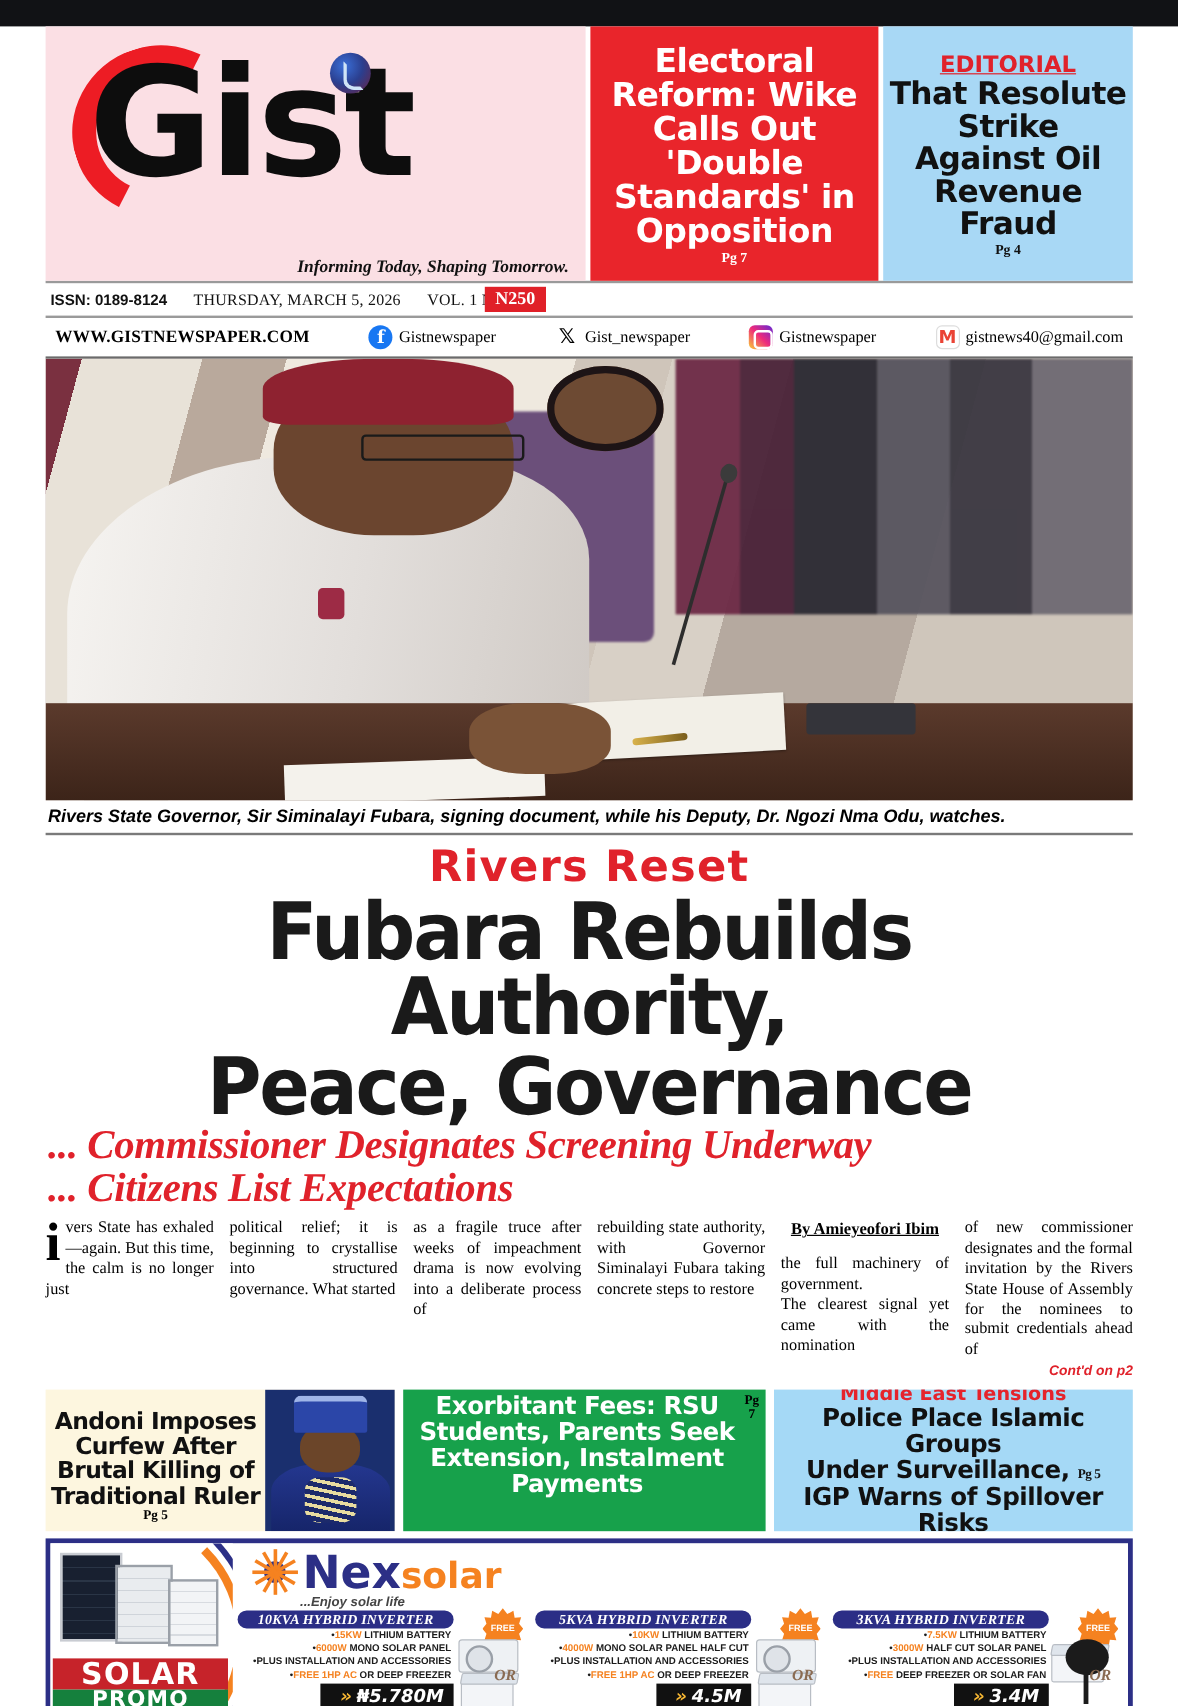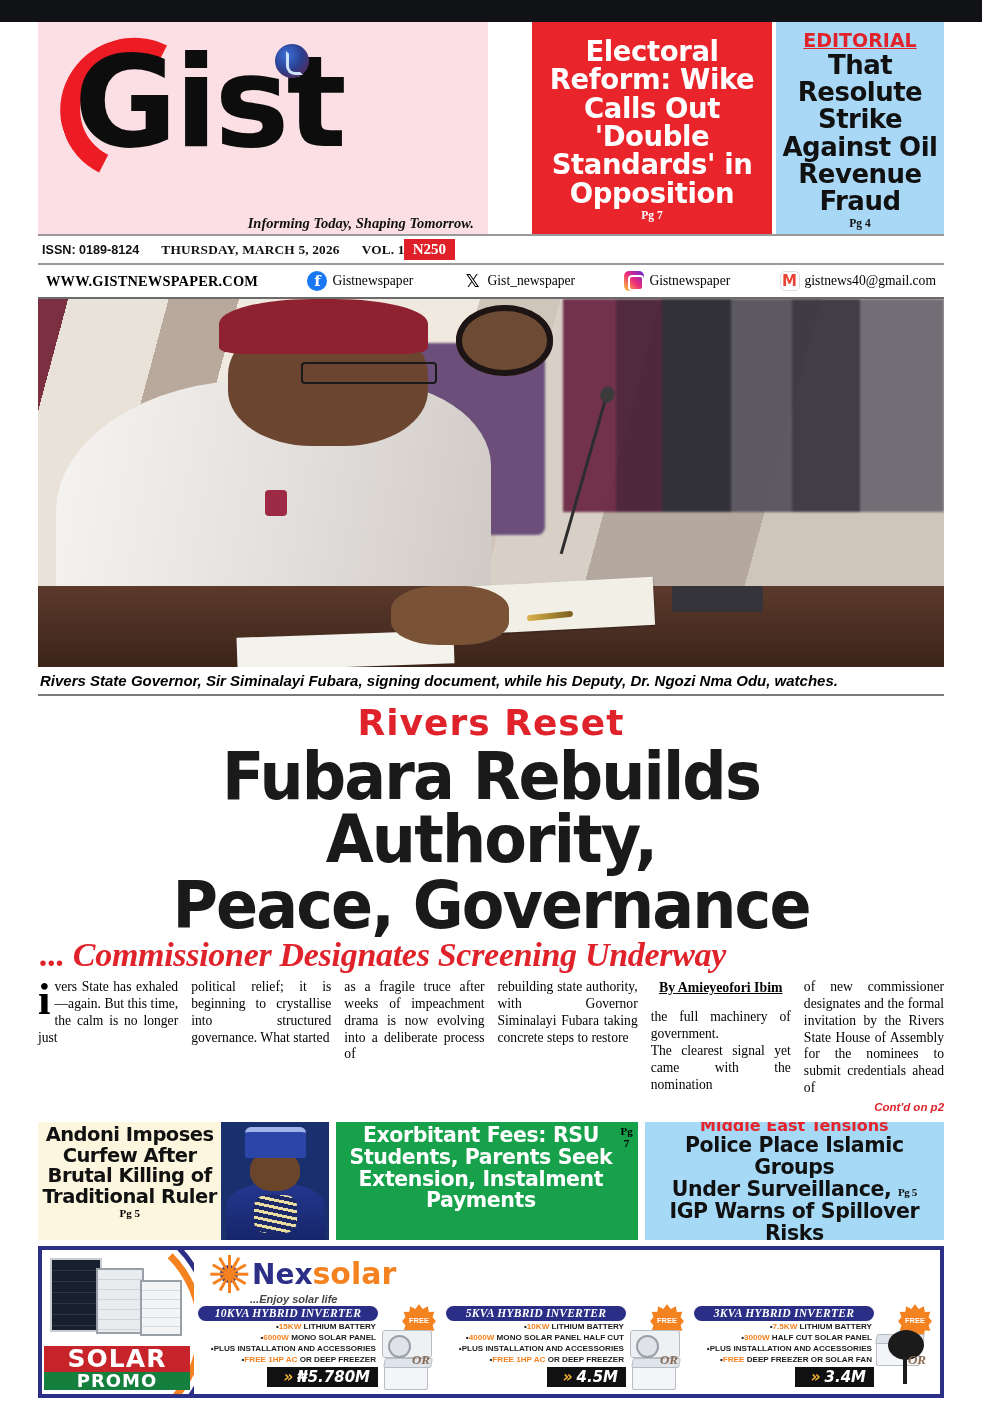--- a/index.html
+++ b/index.html
@@ -31,21 +31,21 @@
     content:""; position:absolute; left:11px; top:7px; width:11px; height:18px;
     border:3px solid #cfe4f7; border-top-color:transparent; border-right-color:transparent;
     border-radius: 0 0 0 9px;
   }
   .tagline {
     position: absolute; right: 14px; bottom: 2px; font-style: italic; font-weight: bold;
     font-size: 14.5px; color: #111; font-family: "Liberation Serif", serif;
   }
   .mast-red {
     flex: 0 0 240px; background: #e9252b; color: #fff; text-align: center;
-    display: flex; flex-direction: column; justify-content: center; padding: 4px 4px 2px; margin-left: 40px;
+    display: flex; flex-direction: column; justify-content: center; padding: 4px 4px 2px;
   }
   .mast-red .hl {
     font-family: "DejaVu Sans", sans-serif; font-weight: bold; font-size: 27.5px;
     line-height: 1.03; letter-spacing: -0.4px;
   }
   .mast-blue {
     flex: 1 1 auto; background: #a8d8f5; color: #111; text-align: center;
     display: flex; flex-direction: column; justify-content: center; padding: 4px 4px 2px;
   }
   .editorial-kicker {
@@ -62,21 +62,21 @@
   .inforow {
     display: flex; align-items: center; height: 31px; border-top: 2px solid #9a9a9a;
     border-bottom: 2px solid #9a9a9a; font-size: 13.3px; color: #111; gap: 22px; padding-left: 4px;
   }
   .issn { font-family: "Liberation Sans", sans-serif; font-weight: bold; font-size: 12.6px; }
   .price-tag {
     margin-left: auto; margin-right: 0; background: #e02028; color: #fff; font-weight: bold;
     font-size: 15px; padding: 2px 9px; font-family: "Liberation Serif", serif;
     position: relative; left: -489px;
   }
-  .inforow .dateline, .inforow .vol { font-weight: bold; letter-spacing: .2px; }
+  .inforow .dateline, .inforow .vol { font-weight: normal; letter-spacing: .2px; }
 
   
   .social {
     display: flex; align-items: center; height: 34px; gap: 0; justify-content: space-between;
     padding: 0 8px; border-bottom: 2px solid #6b6b6b;
   }
   .social .site { font-weight: bold; font-size: 14.4px; letter-spacing: .2px; }
   .sm { display: flex; align-items: center; gap: 5px; font-size: 13.6px; }
   .ic { width: 20px; height: 20px; border-radius: 5px; display: inline-block; position: relative; flex: 0 0 20px; }
   .ic-fb { background: #1877f2; border-radius: 50%; }
@@ -156,21 +156,21 @@
     float: left; font-size: 45px; line-height: .82; font-weight: bold; padding-right: 4px; padding-top: 2px;
   }
   .byline { font-weight: bold; font-size: 13.8px; text-align: center; text-decoration: underline; margin-bottom: 13px; }
   .contd { color: #e0222b; font-weight: bold; font-style: italic; font-size: 11.5px;
     text-align: right; font-family: "Liberation Sans", sans-serif; margin-top: 3px; }
 
   
   .boxes { display: flex; gap: 7px; margin-top: 8px; height: 118px; }
   .box { flex: 1 1 0; position: relative; overflow: hidden; }
   .box-andoni { background: #fdf6df; display: flex; align-items: stretch; }
-  .box-andoni .txt { flex: 1 1 auto; text-align: center; padding: 3px 2px 0; }
+  .box-andoni .txt { flex: 1 1 auto; text-align: center; padding: 17px 2px 0; }
   .box-andoni .hl { font-family: "DejaVu Sans", sans-serif; font-weight: bold; font-size: 19.5px;
     line-height: 1.05; letter-spacing: -.5px; color: #111; }
   .chief { flex: 0 0 108px; position: relative; background: #1a2f6e; overflow: hidden; }
   .chief-hat { position: absolute; left: 22%; top: 4%; width: 56%; height: 26%;
     background: #2b46a8; border-radius: 6px 6px 2px 2px; border-top: 5px solid #9fb5e8; }
   .chief-face { position: absolute; left: 27%; top: 24%; width: 46%; height: 34%;
     background: #6b4529; border-radius: 45%; }
   .chief-robe { position: absolute; left: 4%; bottom: 0; width: 92%; height: 48%;
     background: linear-gradient(#24378f,#16256a); border-radius: 40% 40% 0 0; }
   .chief-beads { position: absolute; left: 30%; bottom: 6%; width: 40%; height: 32%;
@@ -207,21 +207,21 @@
     background: #c6232a; letter-spacing: 1px; line-height: 1.02; }
   .promo .l2 { font-family: "DejaVu Sans", sans-serif; font-weight: bold; font-size: 18px; color: #fff;
     background: #15803d; letter-spacing: 1px; line-height: 1.02; }
 
   .ad-main { flex: 1 1 auto; position: relative; padding: 3px 4px 0; }
   .brandrow { display: flex; align-items: center; gap: 6px; height: 42px; padding-left: 14px; }
   .sun { width: 34px; height: 34px; position: relative; flex: 0 0 34px; }
   .sun-core { position: absolute; left: 8px; top: 8px; width: 18px; height: 18px; background: #2c2f86; border-radius: 50%; }
   .sun-ray { position: absolute; left: 16px; top: -2px; width: 2.6px; height: 38px; background: #f58220; transform-origin: 50% 50%; }
   .brandtxt { line-height: 1; }
-  .brandtxt .n1 { font-family: "DejaVu Sans", sans-serif; font-weight: bold; font-size: 28px; color: #2c2f86; }
+  .brandtxt .n1 { font-family: "DejaVu Sans", sans-serif; font-weight: bold; font-size: 38px; color: #2c2f86; }
   .brandtxt .n2 { font-family: "DejaVu Sans", sans-serif; font-weight: bold; font-size: 30px; color: #f58220; }
   .brandsub { font-family: "Liberation Sans", sans-serif; font-style: italic; font-weight: bold;
     font-size: 11px; color: #444; margin-top: -2px; padding-left: 52px; }
 
   .offers { display: flex; gap: 6px; margin-top: 1px; }
   .offer { flex: 1 1 0; position: relative; padding-right: 62px; }
   .offer-title { background: #2b2e86; color: #fff; text-align: center; border-radius: 11px;
     font-family: "Liberation Serif", serif; font-style: italic; font-weight: bold; font-size: 11.6px;
     padding: 1px 0; letter-spacing: .2px; }
   .spec { text-align: right; font-family: "Liberation Sans", sans-serif; font-weight: bold;
@@ -326,20 +326,21 @@
     <div class="ph-mic"></div>
     <div class="ph-micbase"></div>
   </div>
 
   <div class="caption">Rivers State Governor, Sir Siminalayi Fubara, signing document, while his Deputy, Dr. Ngozi Nma Odu, watches.</div>
 
   <div class="kicker">Rivers Reset</div>
   <div class="bighead">Fubara Rebuilds Authority,</div>
   <div class="bighead">Peace, Governance</div>
   <div class="subhead">... Commissioner Designates Screening Underway</div>
+  <div class="subhead">... Citizens List Expectations</div>
 
   <div class="cols">
     <div class="col">
       <p class="dropcap">ivers State has exhaled—again. But this time, the calm is no longer just</p>
     </div>
     <div class="col">
       <p>political relief; it is beginning to crystallise into structured governance. What started</p>
     </div>
     <div class="col">
       <p>as a fragile truce after weeks of impeachment drama is now evolving into a deliberate process of</p>

